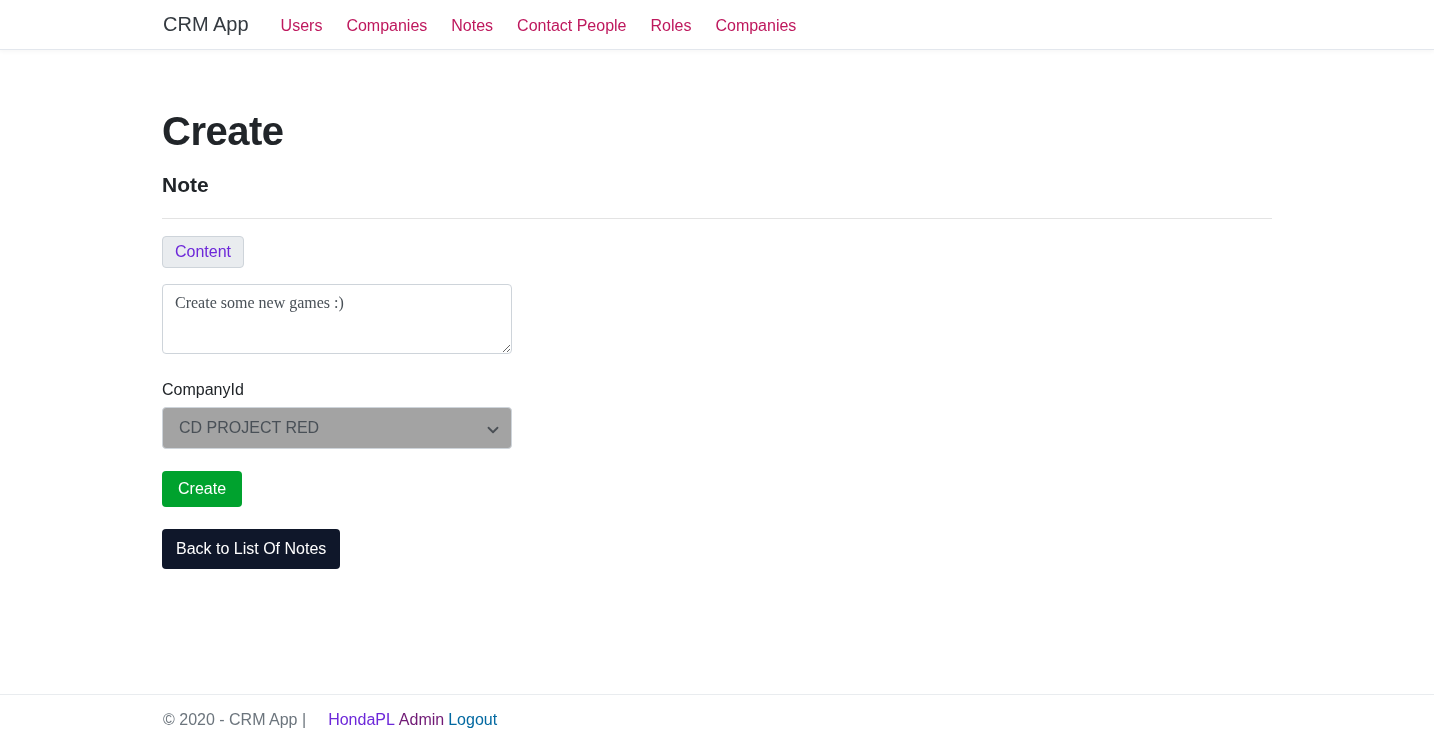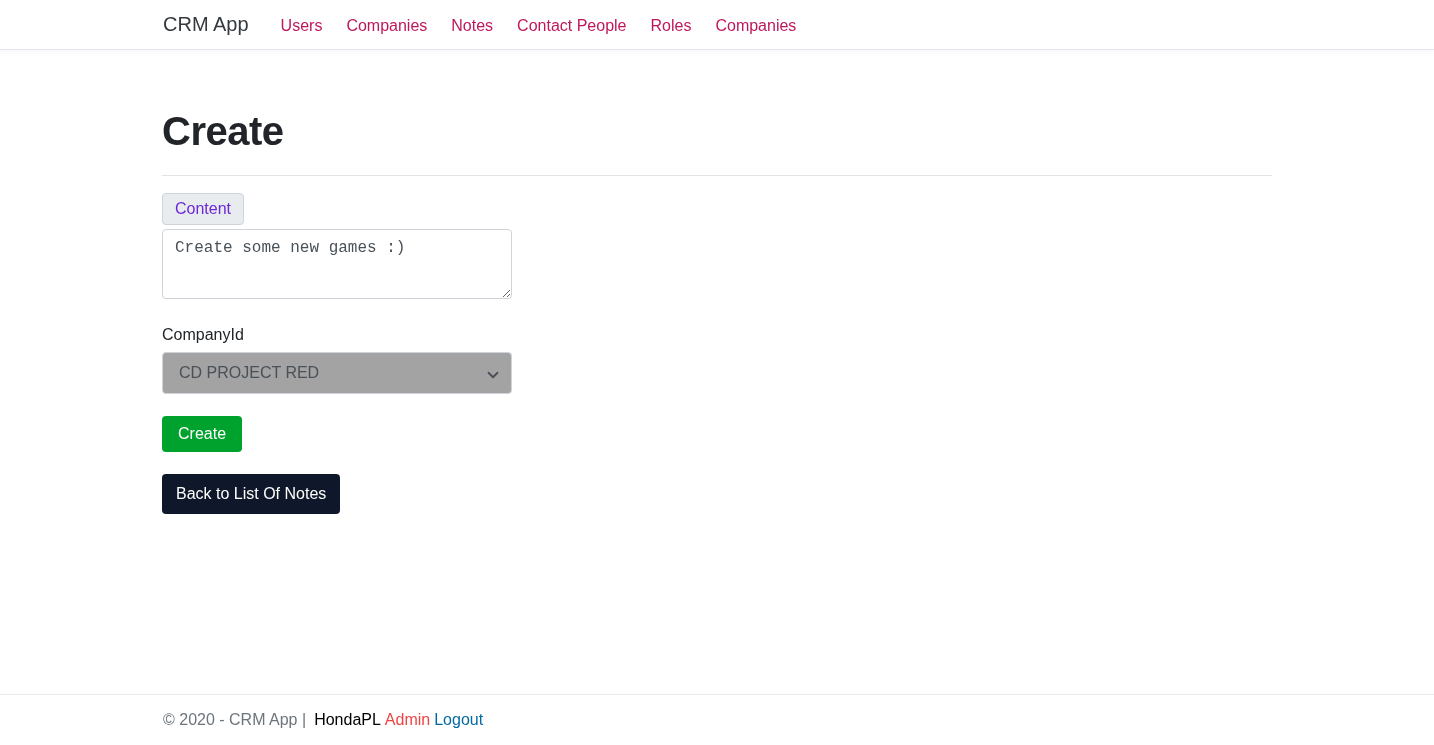--- a/index.html
+++ b/index.html
@@ -108,23 +108,23 @@
     padding: 6px 12px;
     line-height: 1.5;
     height: 32px;
     box-sizing: border-box;
   }
   .form-textarea {
     display: block;
     box-sizing: border-box;
     width: 350px;
     height: 70px;
-    margin-top: 4px;
+    margin-top: 16px;
     padding: 6px 12px;
-    font-family: Liberation Mono, monospace;
+    font-family: Liberation Serif, serif;
     font-size: 16px;
     line-height: 1.5;
     color: #495057;
     background-color: #fff;
     border: 1px solid #ced4da;
     border-radius: 4px;
     resize: vertical;
     outline: none;
   }
   .field-label {
@@ -208,25 +208,25 @@
   }
   .footer-inner {
     width: 1110px;
     margin: 0 auto;
     font-size: 16px;
     color: #6c757d;
     white-space: nowrap;
     padding-left: 2px;
   }
   .footer-user {
-    color: #000000;
-    margin-left: 8px;
+    color: #6d28d9;
+    margin-left: 22px;
   }
   .footer-role {
-    color: #ef4444;
+    color: #701a75;
     margin-left: 4px;
   }
   .footer-logout {
     color: #0369a1;
     text-decoration: none;
     margin-left: 4px;
   }
 </style>
 </head>
 <body>
@@ -241,20 +241,21 @@
       <li><a class="nav-link" href="#">Contact People</a></li>
       <li><a class="nav-link" href="#">Roles</a></li>
       <li><a class="nav-link" href="#">Companies</a></li>
     </ul>
   </div>
 </nav>
 
 <main class="container">
 
   <h1 class="page-title">Create</h1>
+  <h4 class="page-subtitle">Note</h4>
   <hr class="divider">
 
   <form class="form-col">
 
     <div class="input-group-prepend">
       <span class="input-group-text">Content</span>
     </div>
 
     <textarea class="form-textarea" rows="3" placeholder="" style="">Create some new games :)</textarea>
 

